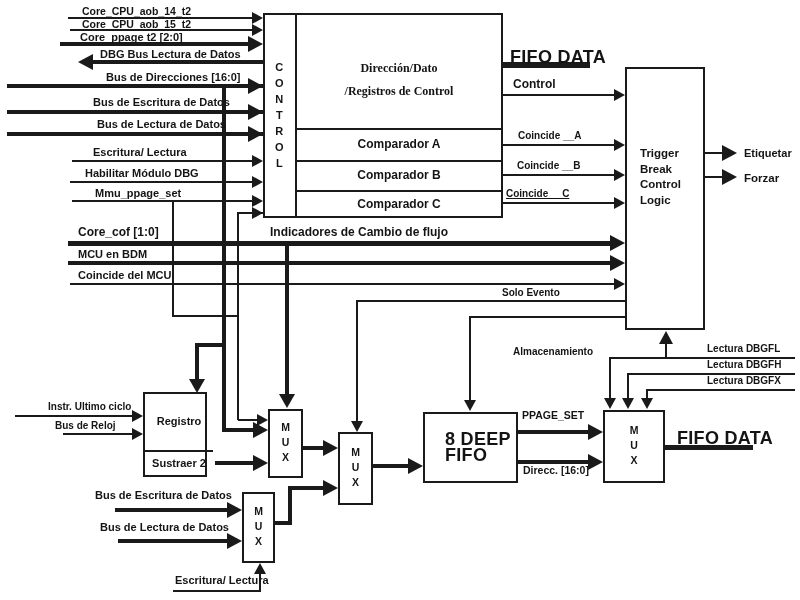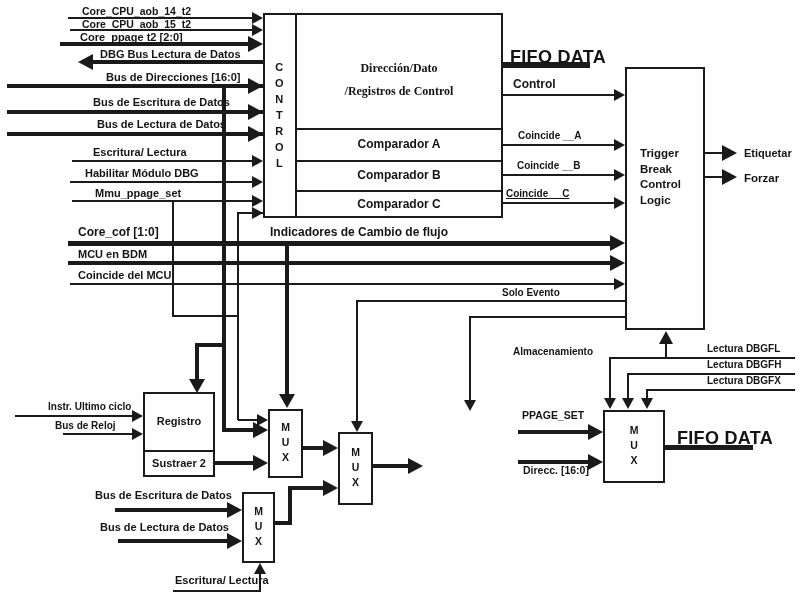--- a/index.html
+++ b/index.html
@@ -42,34 +42,38 @@
     <div class="lb md" style="left:32px;top:154px;width:204px;text-align:center;">Comparador B</div>
   </div>
 
   <div class="bx" style="left:625px;top:67px;width:80px;height:263px;">
     <div class="lb pre" style="left:13px;top:77px;font-size:11.5px;line-height:15.5px;">Trigger
 Break
 Control
 Logic</div>
   </div>
 
-  <div class="bx" style="left:143px;top:392px;width:72px;height:85px;">
+  <div class="bx" style="left:143px;top:392px;width:64px;height:85px;">
     <div class="ln" style="left:0;top:56px;width:68px;height:2px;"></div>
     <div class="lb" style="left:0;top:21px;width:68px;text-align:center;">Registro</div>
     <div class="lb" style="left:0;top:63px;width:68px;text-align:center;">Sustraer 2</div>
   </div>
 
   <div class="bx ctr" style="left:268px;top:409px;width:35px;height:69px;">
     <span class="muxlbl vert">MUX</span>
   </div>
 
   <div class="bx ctr" style="left:338px;top:432px;width:35px;height:73px;">
     <span class="muxlbl vert">MUX</span>
   </div>
 
+  <div class="bx" style="left:423px;top:412px;width:95px;height:71px;">
+    <div class="lb lg pre" style="left:20px;top:17px;line-height:16px;">8 DEEP
+FIFO</div>
+  </div>
 
   <div class="bx ctr" style="left:603px;top:410px;width:62px;height:73px;">
     <span class="muxlbl vert">MUX</span>
   </div>
 
   <div class="bx ctr" style="left:242px;top:492px;width:33px;height:71px;">
     <span class="muxlbl vert">MUX</span>
   </div>
 
   <div class="ln" style="left:68px;top:17px;width:188px;height:2px;"></div>

